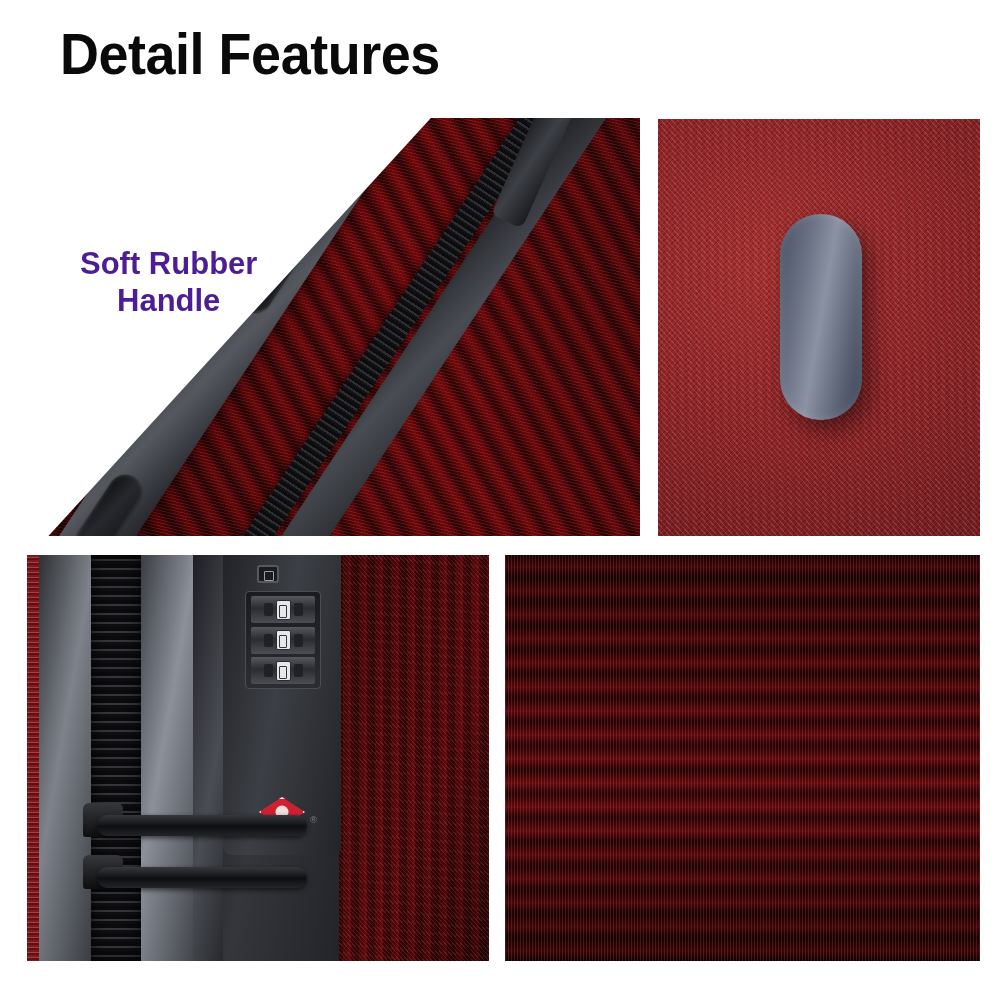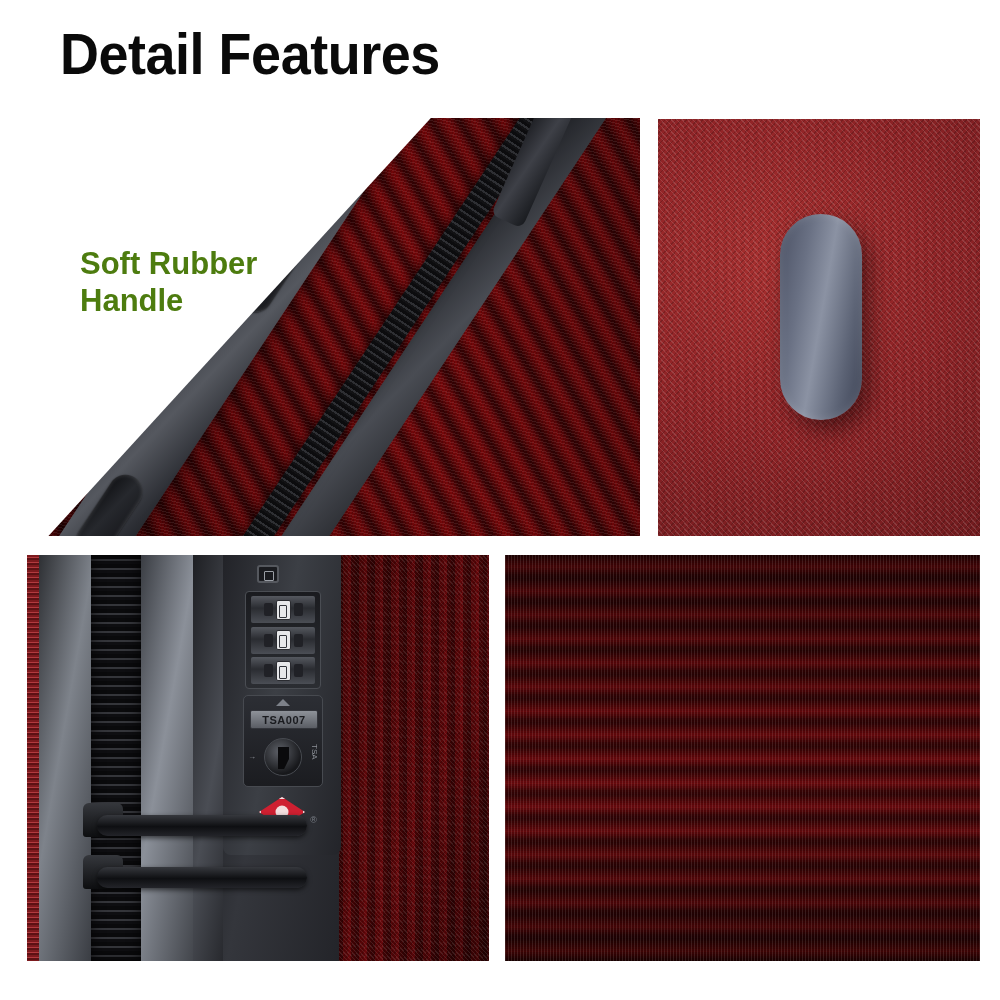--- a/index.html
+++ b/index.html
@@ -332,21 +332,22 @@
     position: absolute;
     font-family: "Liberation Sans", sans-serif;
     font-weight: bold;
     line-height: 1.18;
     white-space: pre-line;
     z-index: 20;
   }
   #caption-handle {
     left: 60px; top: 128px;
     font-size: 31px;
-    color: #4d7c0f;
+    color: #4c1d95;
+    text-align: center;
   }
 </style>
 </head>
 <body>
 
 <div id="page">
 
   <h1 id="page-title">Detail Features</h1>
 
   <div class="panel" id="panel-handle">
@@ -397,27 +398,20 @@
             <span class="digit"></span>
             <span class="tick-r"></span>
           </div>
           <div class="dial">
             <span class="tick-l"></span>
             <span class="digit"></span>
             <span class="tick-r"></span>
           </div>
         </div>
 
-        <div class="key-plate">
-          <span class="key-arrow"></span>
-          <div class="tsa-slider">TSA007</div>
-          <div class="keyhole"></div>
-          <span class="key-lbl-l">→</span>
-          <span class="key-lbl-r">TSA</span>
-        </div>
 
         <div class="tsa-badge">
           <span class="dia"></span>
           <span class="dot"></span>
           <span class="tsa-r">®</span>
         </div>
       </div>
 
       <div class="slider-body s1"></div>
       <div class="slider-body s2"></div>

